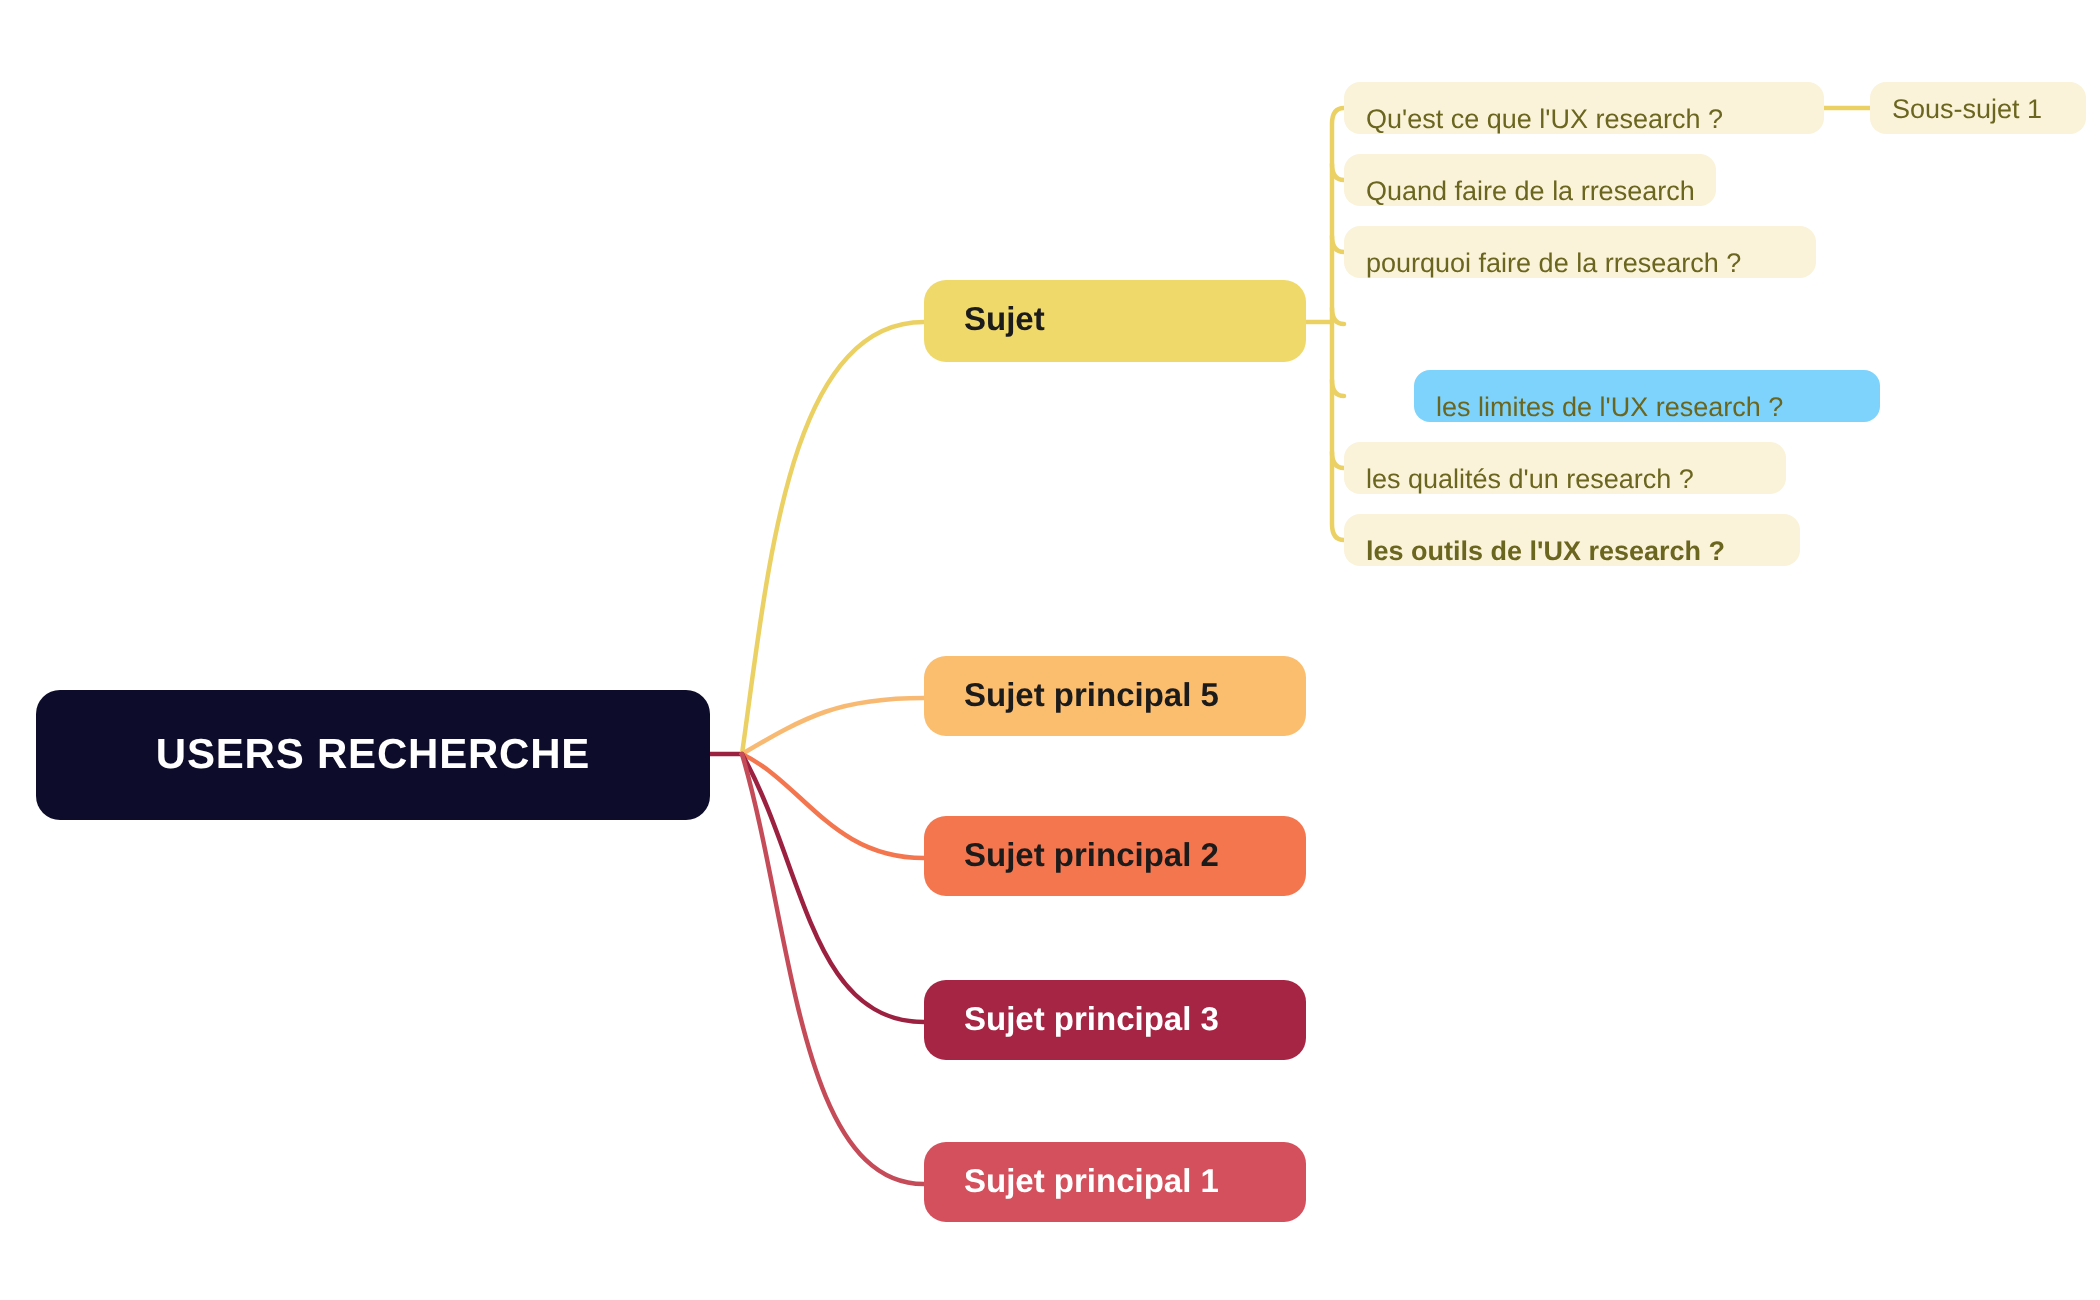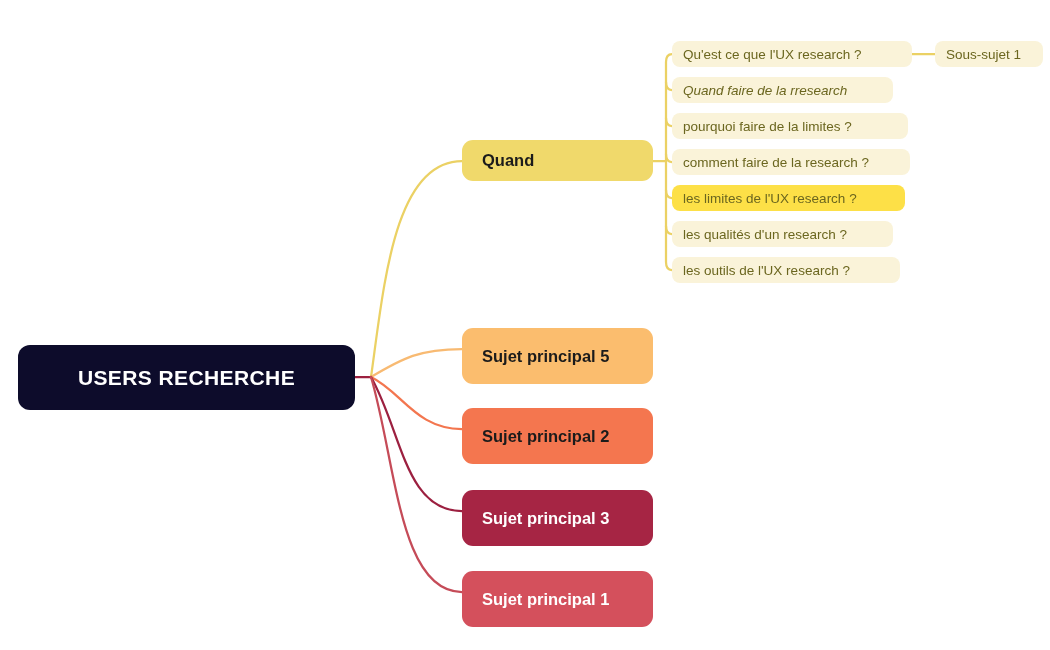--- a/index.html
+++ b/index.html
@@ -15,44 +15,45 @@
   svg.links path { fill: none; stroke-width: 2.25; stroke-linecap: round; }
 
   .node { position: absolute; box-sizing: border-box; display: flex; align-items: center; cursor: default; }
 
   .root-node {
     left: 18px; top: 345px; width: 337px; height: 65px;
     border-radius: 12px; justify-content: center;
     font-size: 21px; font-weight: bold; letter-spacing: 0.4px; text-align: center;
   }
   .topic-node {
-    width: 191px; height: 56px; left: 462px;
+    width: 191px; height: 40px; left: 462px;
     border-radius: 11px; padding: 0 20px;
     font-size: 16.5px; font-weight: bold;
     color: #1b1b1b;
   }
   .topic-intro  { top: 140px; height: 41px; }
   .topic-s5     { top: 328px; }
   .topic-s2     { top: 408px; }
   .topic-s3     { top: 490px; color: #ffffff; }
   .topic-s4     { top: 571px; color: #ffffff; }
 
   .child-node {
     left: 672px; height: 26px;
     border-radius: 8px; padding: 0 11px;
     font-size: 13.5px; font-weight: 500;
     white-space: nowrap;
+    align-items: flex-end;
   }
   .child-1 { top: 41px;  width: 240px; }
-  .child-2 { top: 77px;  width: 221px; font-style: italic; }
+  .child-2 { top: 77px;  width: 186px; }
   .child-3 { top: 113px; width: 236px; }
   .child-4 { top: 149px; width: 238px; }
   .child-5 { top: 185px; width: 233px; }
   .child-6 { top: 221px; width: 221px; }
-  .child-7 { top: 257px; width: 228px; }
+  .child-7 { top: 257px; width: 228px; font-weight: bold; }
 
   .sub-node {
     left: 935px; top: 41px; width: 108px; height: 26px;
     border-radius: 8px; padding: 0 11px;
     font-size: 13.5px; font-weight: 500;
     white-space: nowrap;
     position: absolute; box-sizing: border-box; display: flex; align-items: center;
   }
 </style>
 </head>
@@ -83,21 +84,21 @@
     <path d="M666,226 Q666,234 672,234" stroke="#ebd164"></path>
 
     <path d="M912,54 L935,54" stroke="#ebd164"></path>
   </svg>
 
   <div class="node root-node" style="background: rgb(13, 12, 43); color: rgb(255, 255, 255);">
     <span>USERS RECHERCHE</span>
   </div>
 
   <div class="node topic-node topic-intro" style="background: rgb(240, 217, 107);">
-    <span>Quand</span>
+    <span>Sujet</span>
   </div>
 
   <div class="node topic-node topic-s5" style="background: rgb(251, 189, 110);">
     <span>Sujet principal 5</span>
   </div>
 
   <div class="node topic-node topic-s2" style="background: rgb(244, 118, 79);">
     <span>Sujet principal 2</span>
   </div>
 
@@ -109,26 +110,23 @@
     <span>Sujet principal 1</span>
   </div>
 
   <div class="node child-node child-1" style="background: rgb(250, 243, 217); color: rgb(107, 102, 31);">
     <span>Qu'est ce que l'UX research ?</span>
   </div>
   <div class="node child-node child-2" style="background: rgb(250, 243, 217); color: rgb(107, 102, 31);">
     <span>Quand faire de la rresearch</span>
   </div>
   <div class="node child-node child-3" style="background: rgb(250, 243, 217); color: rgb(107, 102, 31);">
-    <span>pourquoi faire de la limites ?</span>
+    <span>pourquoi faire de la rresearch ?</span>
   </div>
-  <div class="node child-node child-4" style="background: rgb(250, 243, 217); color: rgb(107, 102, 31);">
-    <span>comment faire de la research ?</span>
-  </div>
-  <div class="node child-node child-5" style="background: #fde047; color: rgb(107, 102, 31);">
+  <div class="node child-node child-5" style="background: #7dd3fc; color: rgb(107, 102, 31); margin-left: 35px;">
     <span>les limites de l'UX research ?</span>
   </div>
   <div class="node child-node child-6" style="background: rgb(250, 243, 217); color: rgb(107, 102, 31);">
     <span>les qualités d'un research ?</span>
   </div>
   <div class="node child-node child-7" style="background: rgb(250, 243, 217); color: rgb(107, 102, 31);">
     <span>les outils de l'UX research ?</span>
   </div>
 
   <div class="sub-node" style="background: rgb(250, 243, 217); color: rgb(107, 102, 31);">

